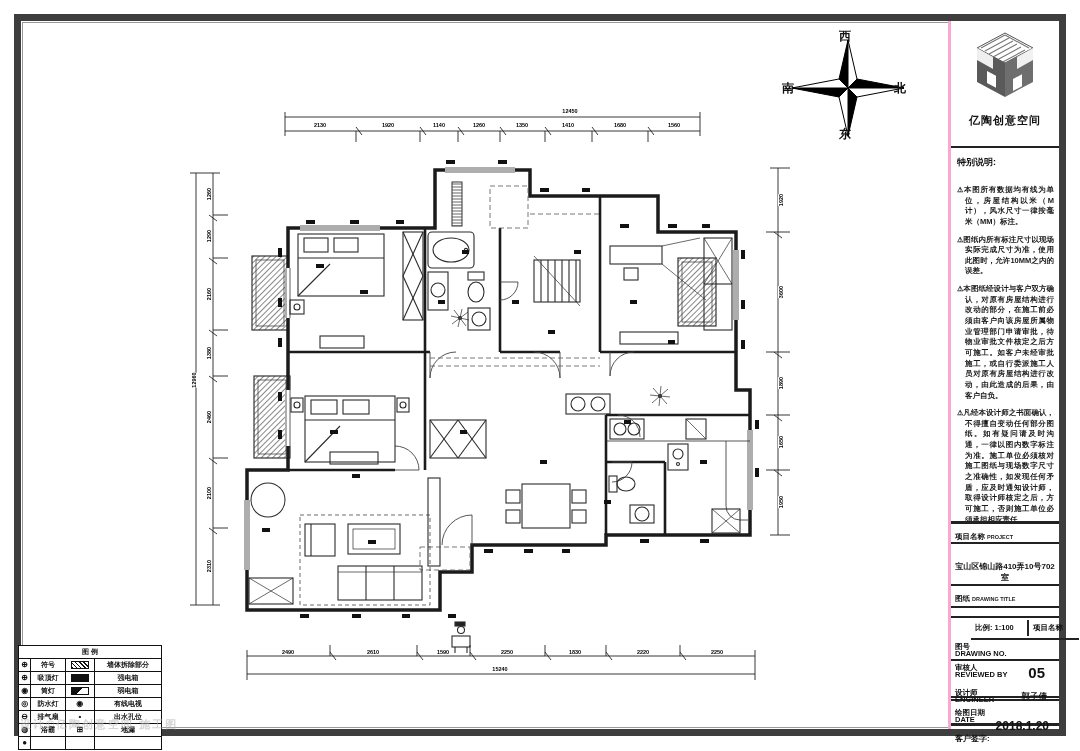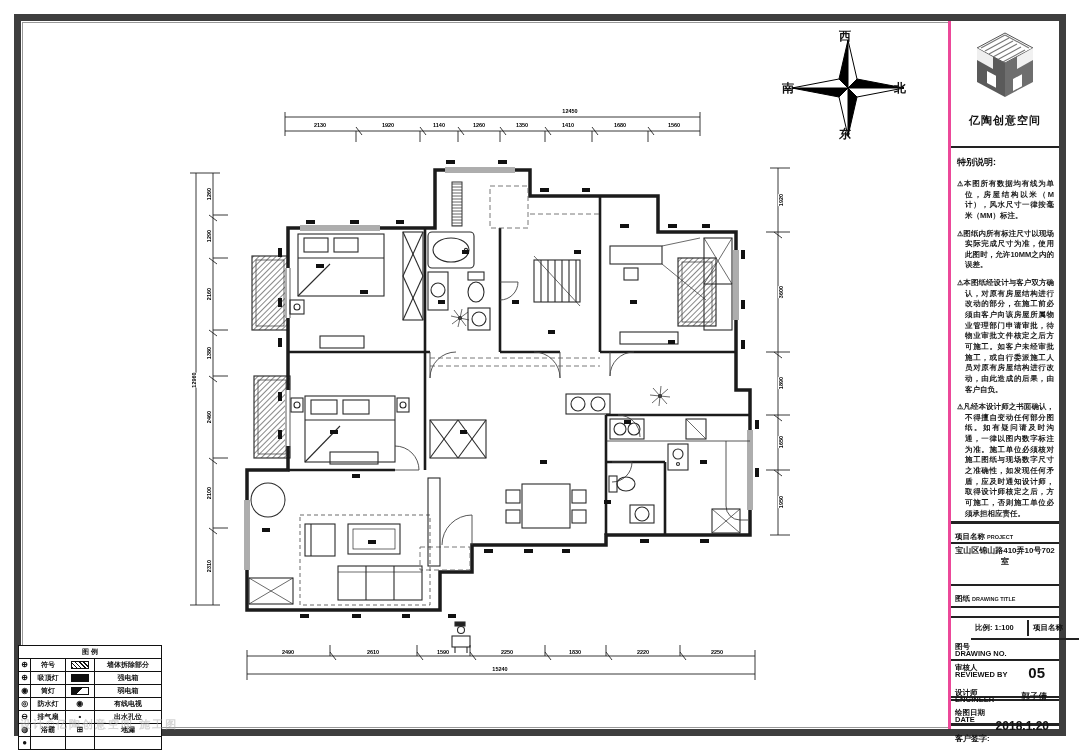--- a/index.html
+++ b/index.html
@@ -4,27 +4,27 @@
 <style>
   html,body{margin:0;padding:0;background:#fff;}
   #sheet{position:relative;width:1080px;height:751px;background:#fff;overflow:hidden;
          font-family:"Liberation Sans",sans-serif;color:#111;}
   
   #frame{position:absolute;left:14px;top:14px;width:1052px;height:722px;
          border:7px solid #3e3e3e;box-sizing:border-box;}
   #frame-inner{position:absolute;left:1px;top:1px;right:1px;bottom:1px;border:1px solid #999;}
   
   #rpanel{position:absolute;left:948px;top:21px;width:111px;height:708px;
-          border-left:3px solid #ec4899;box-sizing:border-box;background:#fff;}
+          border-left:3px solid #f9a8d4;box-sizing:border-box;background:#fff;}
   .rp-sec{position:absolute;left:0;width:100%;box-sizing:border-box;border-bottom:2px solid #222;}
   #logo-sec{top:0;height:127px;text-align:center;}
   #logo-sec svg{margin-top:8px;}
   #brand{font-size:11px;font-weight:bold;letter-spacing:1px;margin-top:2px;}
   #notes-sec{top:129px;height:374px;border-bottom:2px solid #222;padding:6px 5px 0 6px;overflow:hidden;}
-  #notes-title{font-size:9px;font-weight:bold;margin-bottom:10px;}
+  #notes-title{font-size:9px;font-weight:bold;margin-bottom:16px;}
   .note-item{font-size:7.5px;line-height:1.42;margin-bottom:7px;text-align:justify;
              text-indent:-8px;padding-left:8px;font-weight:bold;color:#1a1a1a;}
   .warn{font-size:7px;}
   .tb-row{position:absolute;left:0;width:100%;box-sizing:border-box;border-bottom:2px solid #222;
           padding:1px 4px;}
   .tb-label{font-size:7.5px;font-weight:bold;}
   .tb-label .en{font-size:5.5px;font-weight:bold;color:#222;}
   .tb-value{font-size:9px;font-weight:bold;text-align:center;}
   .cellpair{display:flex;align-items:center;justify-content:space-between;height:100%;}
   
@@ -557,21 +557,21 @@
           <div class="note-item"><span class="warn">⚠</span>图纸内所有标注尺寸以现场实际完成尺寸为准，使用此图时，允许10MM之内的误差。</div>
           <div class="note-item"><span class="warn">⚠</span>本图纸经设计与客户双方确认，对原有房屋结构进行改动的部分，在施工前必须由客户向该房屋所属物业管理部门申请审批，待物业审批文件核定之后方可施工。如客户未经审批施工，或自行委派施工人员对原有房屋结构进行改动，由此造成的后果，由客户自负。</div>
           <div class="note-item"><span class="warn">⚠</span>凡经本设计师之书面确认，不得擅自变动任何部分图纸。如有疑问请及时沟通，一律以图内数字标注为准。施工单位必须核对施工图纸与现场数字尺寸之准确性，如发现任何矛盾，应及时通知设计师，取得设计师核定之后，方可施工，否则施工单位必须承担相应责任。</div>
         </div>
     </div>
 
     <div class="tb-row" style="top:503px;height:20px;">
       <span class="tb-label"><span>项目名称</span>
       <span class="en">PROJECT</span></span>
     </div>
-    <div class="tb-row" style="top:523px;height:42px;display:flex;align-items:flex-start;justify-content:center;">
+    <div class="tb-row" style="top:523px;height:42px;display:flex;align-items:flex-end;justify-content:center;">
       <span class="tb-value" style="font-size:8px;">宝山区锦山路410弄10号702室</span>
     </div>
     <div class="tb-row" style="top:565px;height:22px;">
       <span class="tb-label"><span>图纸</span>
       <span class="en">DRAWING TITLE</span></span>
     </div>
     <div class="tb-row" style="top:587px;height:10px;border-bottom:2px solid #222;"></div>
     <div class="tb-row" style="top:597px;height:22px;padding:0;margin-left:20px;">
       <div class="cellpair">
         <span class="tb-label" style="padding-left:4px;"><span>比例:</span>

